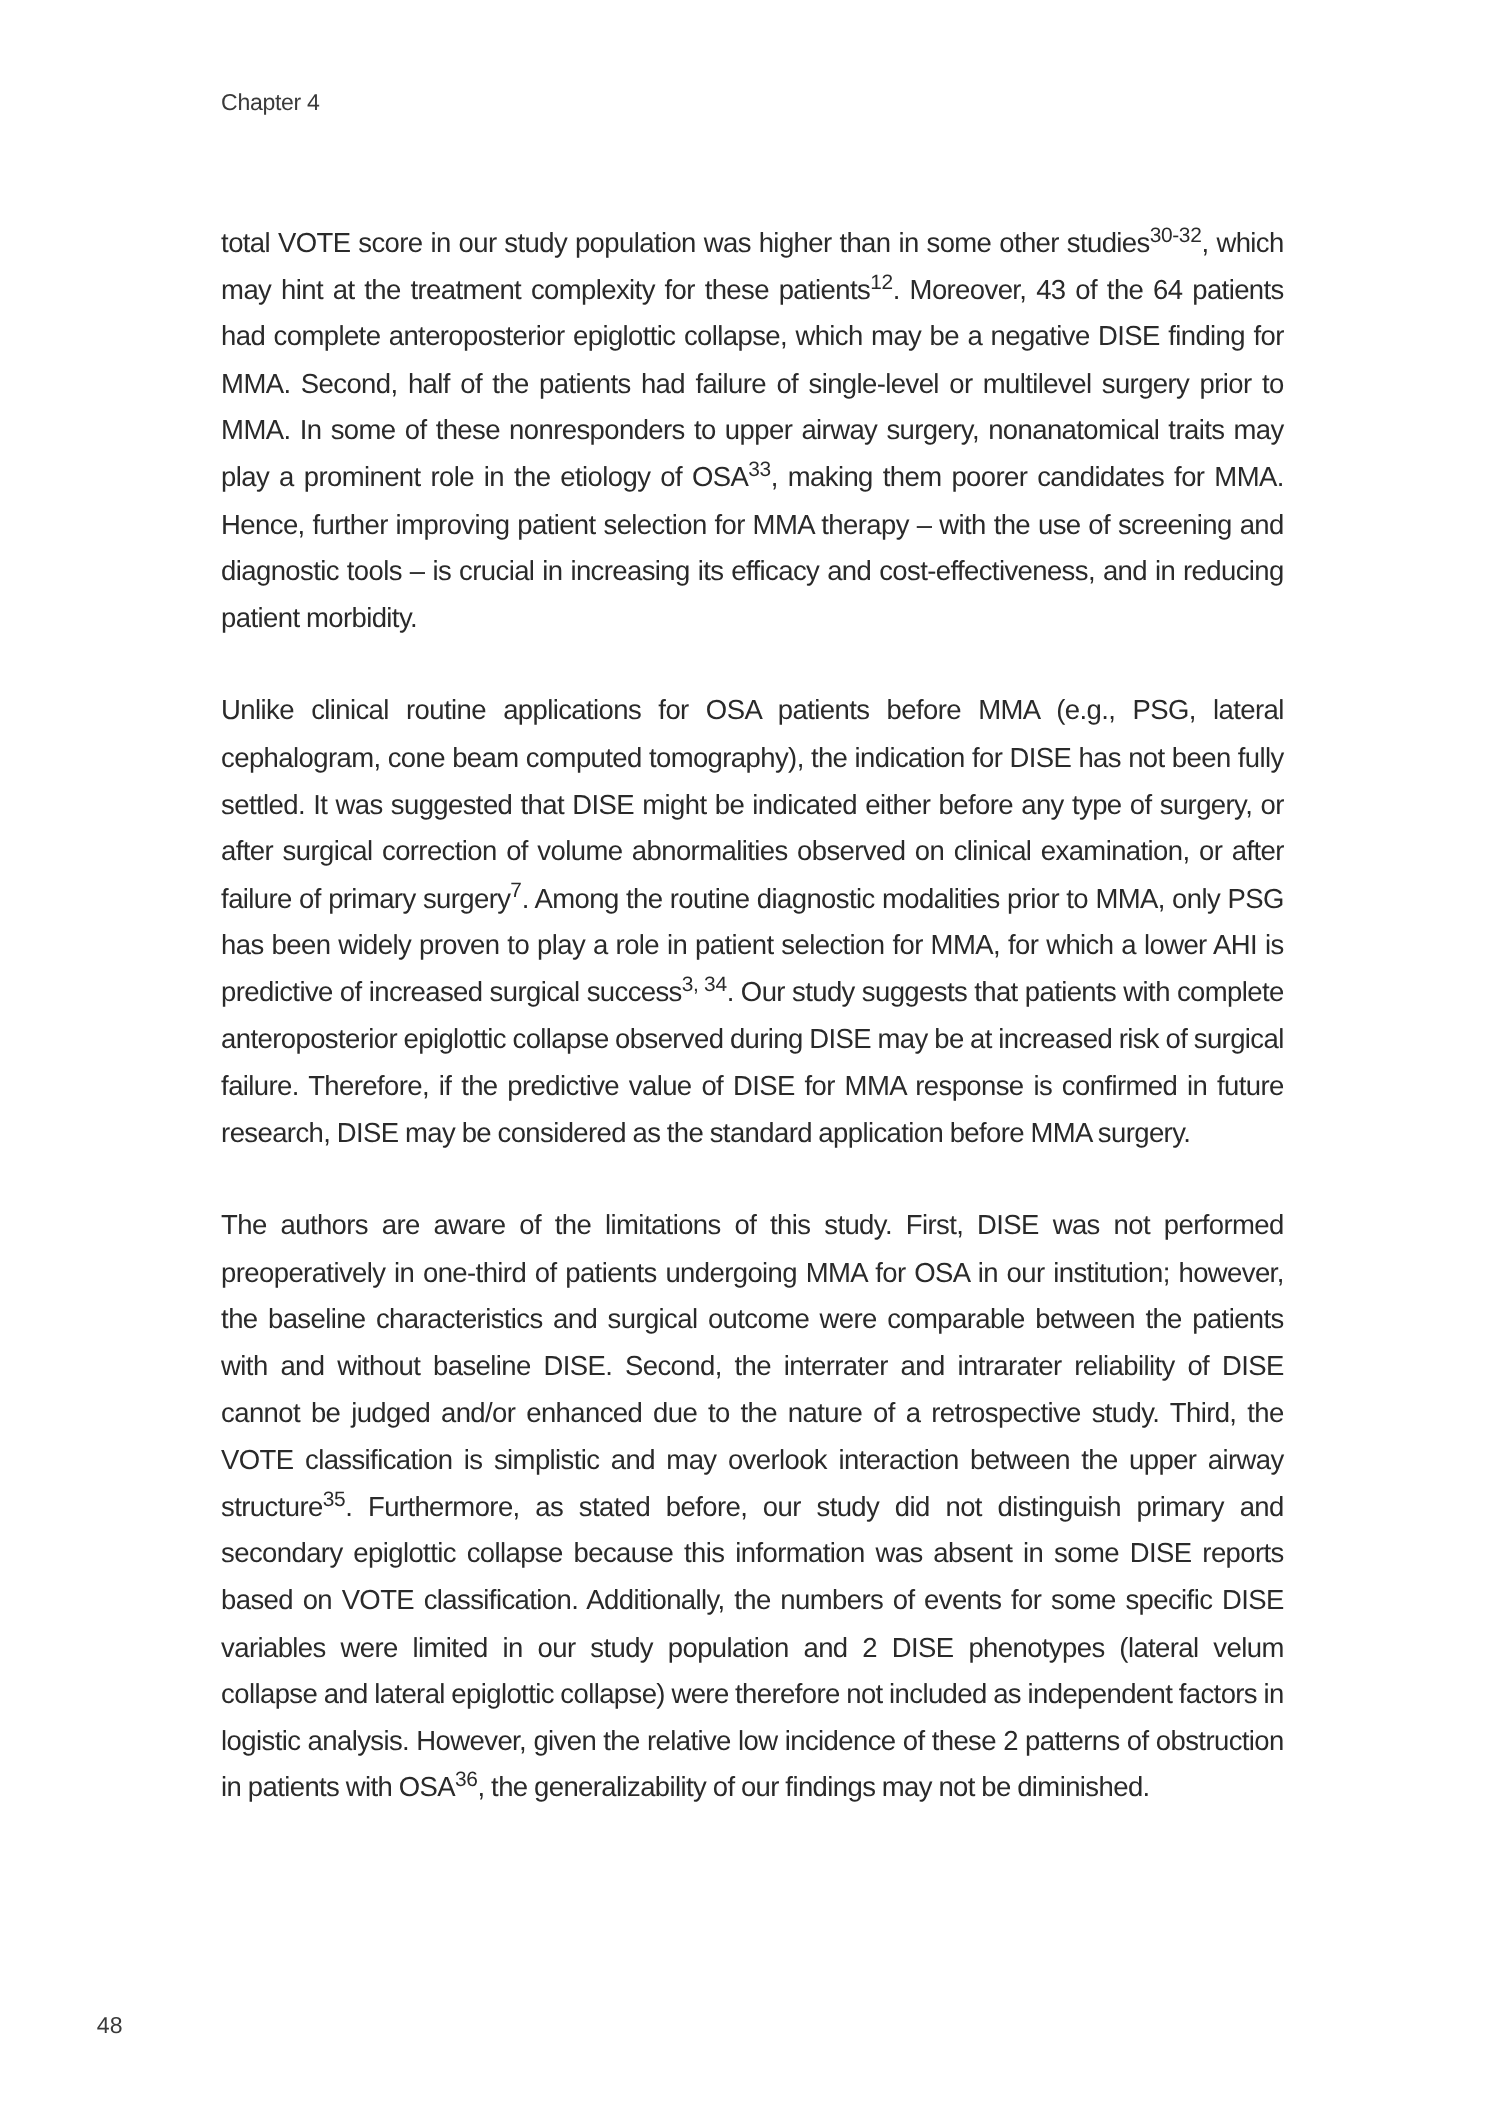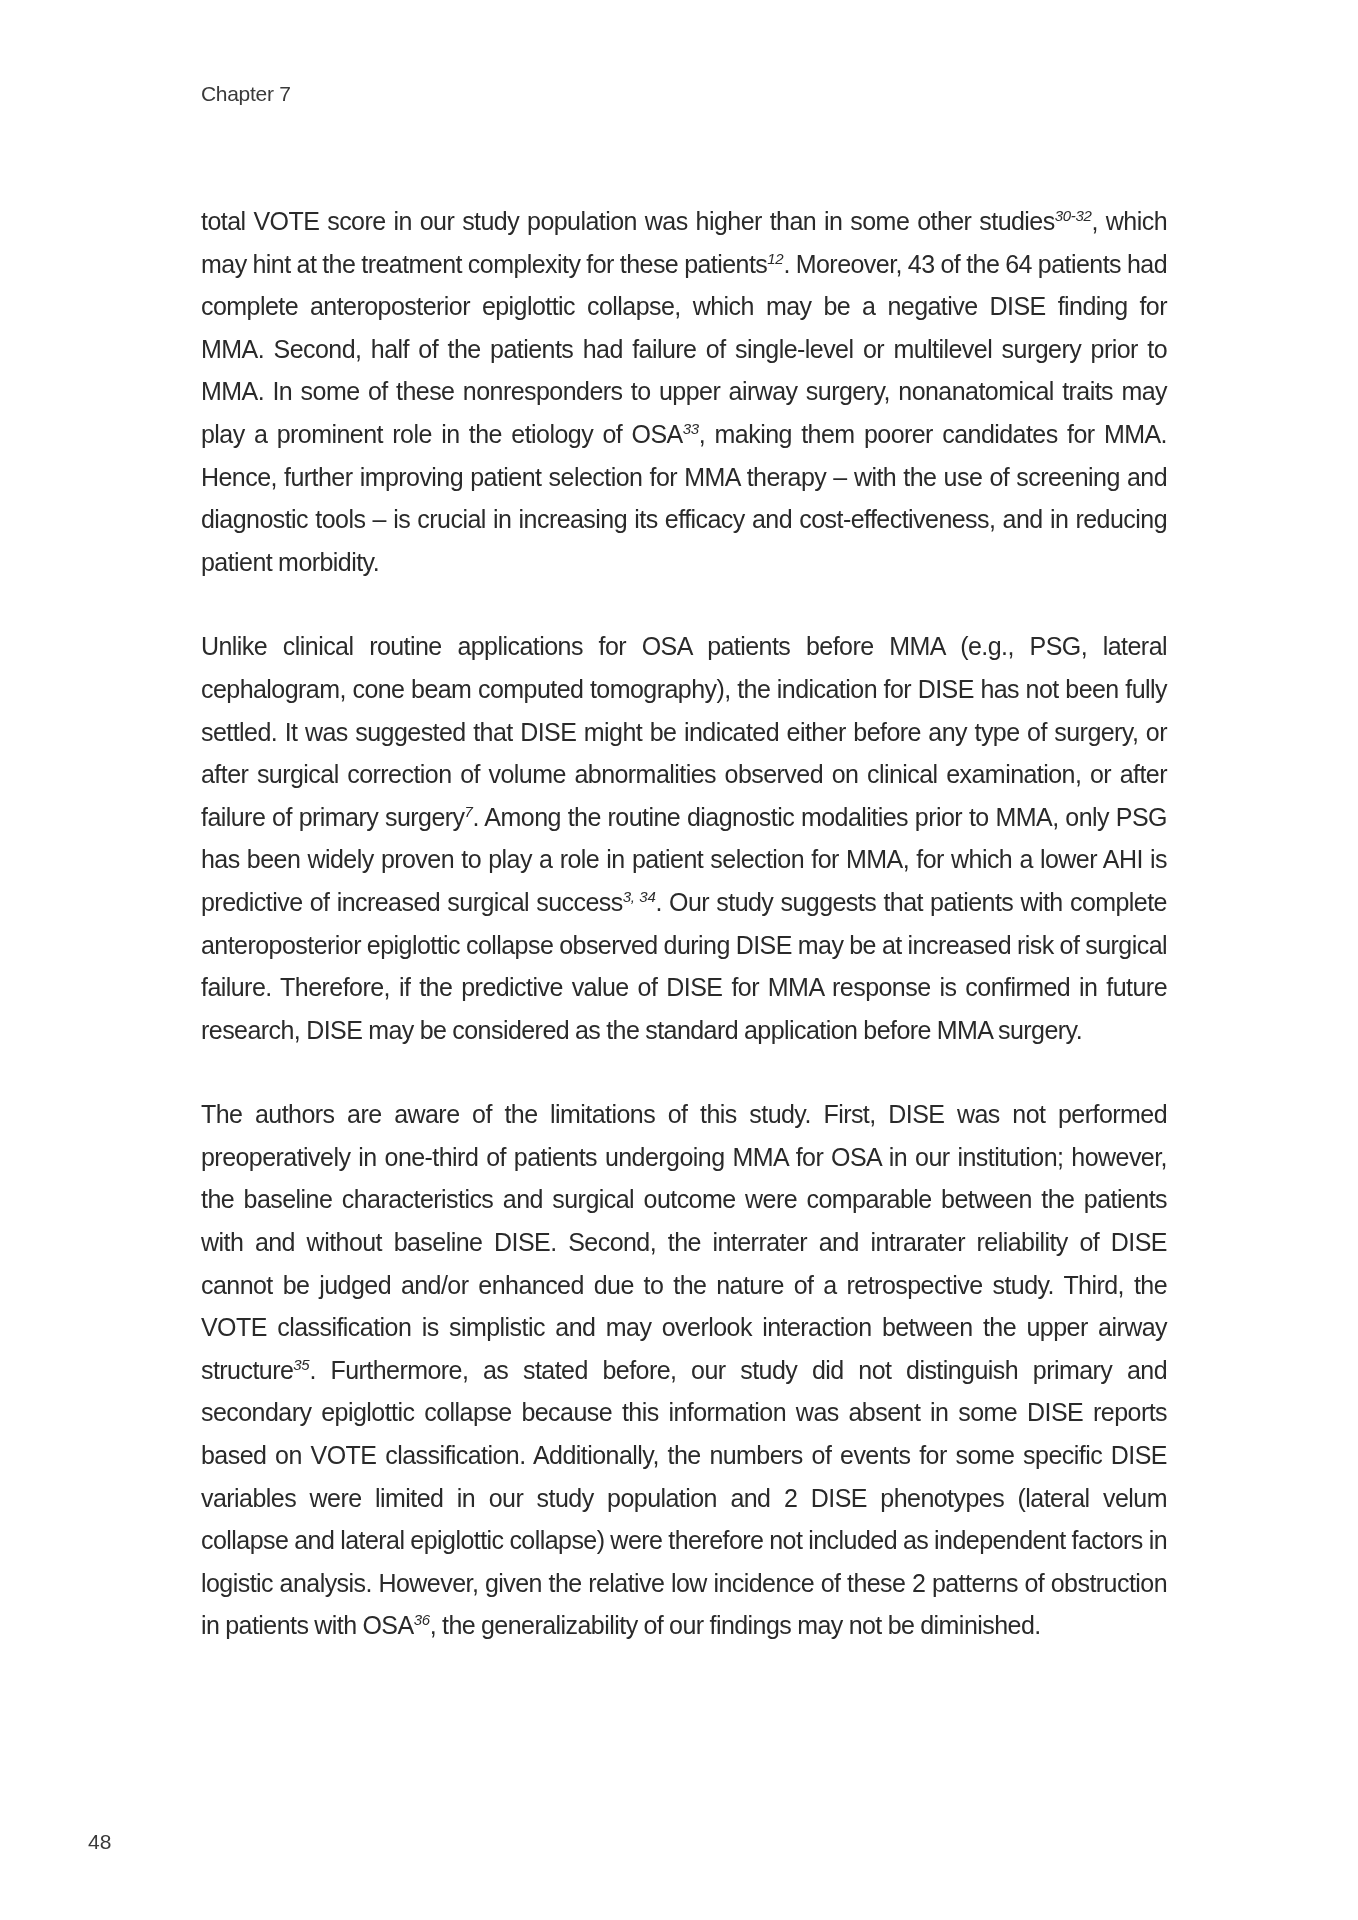--- a/index.html
+++ b/index.html
@@ -32,38 +32,37 @@
   .para {
     margin: 0 0 42px 0;
     font-size: 25px;
     line-height: 42.6px;
     text-align: justify;
     letter-spacing: -0.55px;
     word-spacing: -0.5px;
     hyphens: none;
   }
   .para sup {
-    font-size: 15px;
+    font-size: 19px;
     line-height: 0;
     vertical-align: super;
     letter-spacing: -0.3px;
-    font-style: italic;
   }
   .page-number {
     position: absolute;
     left: 88px;
     top: 1830px;
     font-size: 21px;
     color: #3a3a3a;
   }
 </style>
 </head>
 <body>
 
-<div class="running-head">Chapter 7</div>
+<div class="running-head">Chapter 4</div>
 
 <div class="body-text">
   <p class="para"><span>total VOTE score in our study population was higher than in some other studies</span><sup>30-32</sup><span>, which may hint at the treatment complexity for these patients</span><sup>12</sup><span>. Moreover, 43 of the 64 patients had complete anteroposterior epiglottic collapse, which may be a negative DISE finding for MMA. Second, half of the patients had failure of single-level or multilevel surgery prior to MMA. In some of these nonresponders to upper airway surgery, nonanatomical traits may play a prominent role in the etiology of OSA</span><sup>33</sup><span>, making them poorer candidates for MMA. Hence, further improving patient selection for MMA therapy – with the use of screening and diagnostic tools – is crucial in increasing its efficacy and cost-effectiveness, and in reducing patient morbidity.</span></p>
   <p class="para"><span>Unlike clinical routine applications for OSA patients before MMA (e.g., PSG, lateral cephalogram, cone beam computed tomography), the indication for DISE has not been fully settled. It was suggested that DISE might be indicated either before any type of surgery, or after surgical correction of volume abnormalities observed on clinical examination, or after failure of primary surgery</span><sup>7</sup><span>. Among the routine diagnostic modalities prior to MMA, only PSG has been widely proven to play a role in patient selection for MMA, for which a lower AHI is predictive of increased surgical success</span><sup>3, 34</sup><span>. Our study suggests that patients with complete anteroposterior epiglottic collapse observed during DISE may be at increased risk of surgical failure. Therefore, if the predictive value of DISE for MMA response is confirmed in future research, DISE may be considered as the standard application before MMA surgery.</span></p>
   <p class="para"><span>The authors are aware of the limitations of this study. First, DISE was not performed preoperatively in one-third of patients undergoing MMA for OSA in our institution; however, the baseline characteristics and surgical outcome were comparable between the patients with and without baseline DISE. Second, the interrater and intrarater reliability of DISE cannot be judged and/or enhanced due to the nature of a retrospective study. Third, the VOTE classification is simplistic and may overlook interaction between the upper airway structure</span><sup>35</sup><span>. Furthermore, as stated before, our study did not distinguish primary and secondary epiglottic collapse because this information was absent in some DISE reports based on VOTE classification. Additionally, the numbers of events for some specific DISE variables were limited in our study population and 2 DISE phenotypes (lateral velum collapse and lateral epiglottic collapse) were therefore not included as independent factors in logistic analysis. However, given the relative low incidence of these 2 patterns of obstruction in patients with OSA</span><sup>36</sup><span>, the generalizability of our findings may not be diminished.</span></p>
 </div>
 
 <div class="page-number">48</div>
 
 </body></html>

